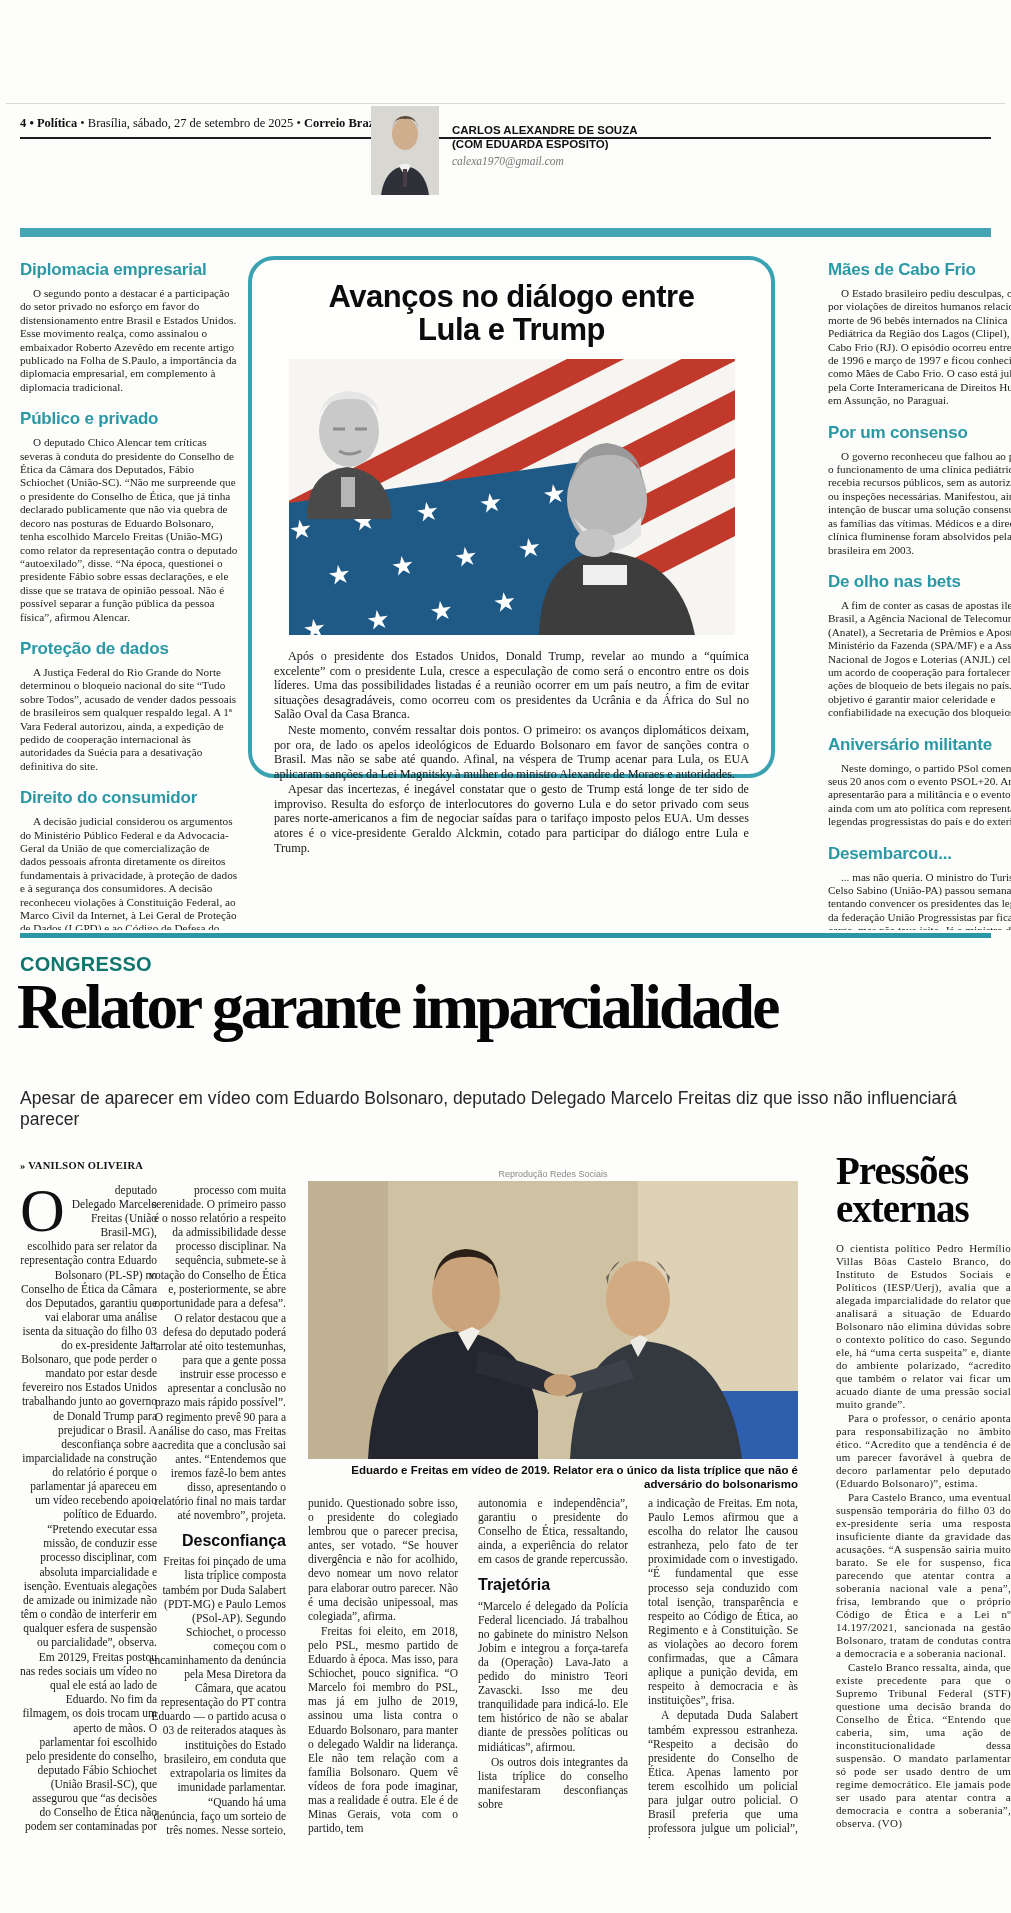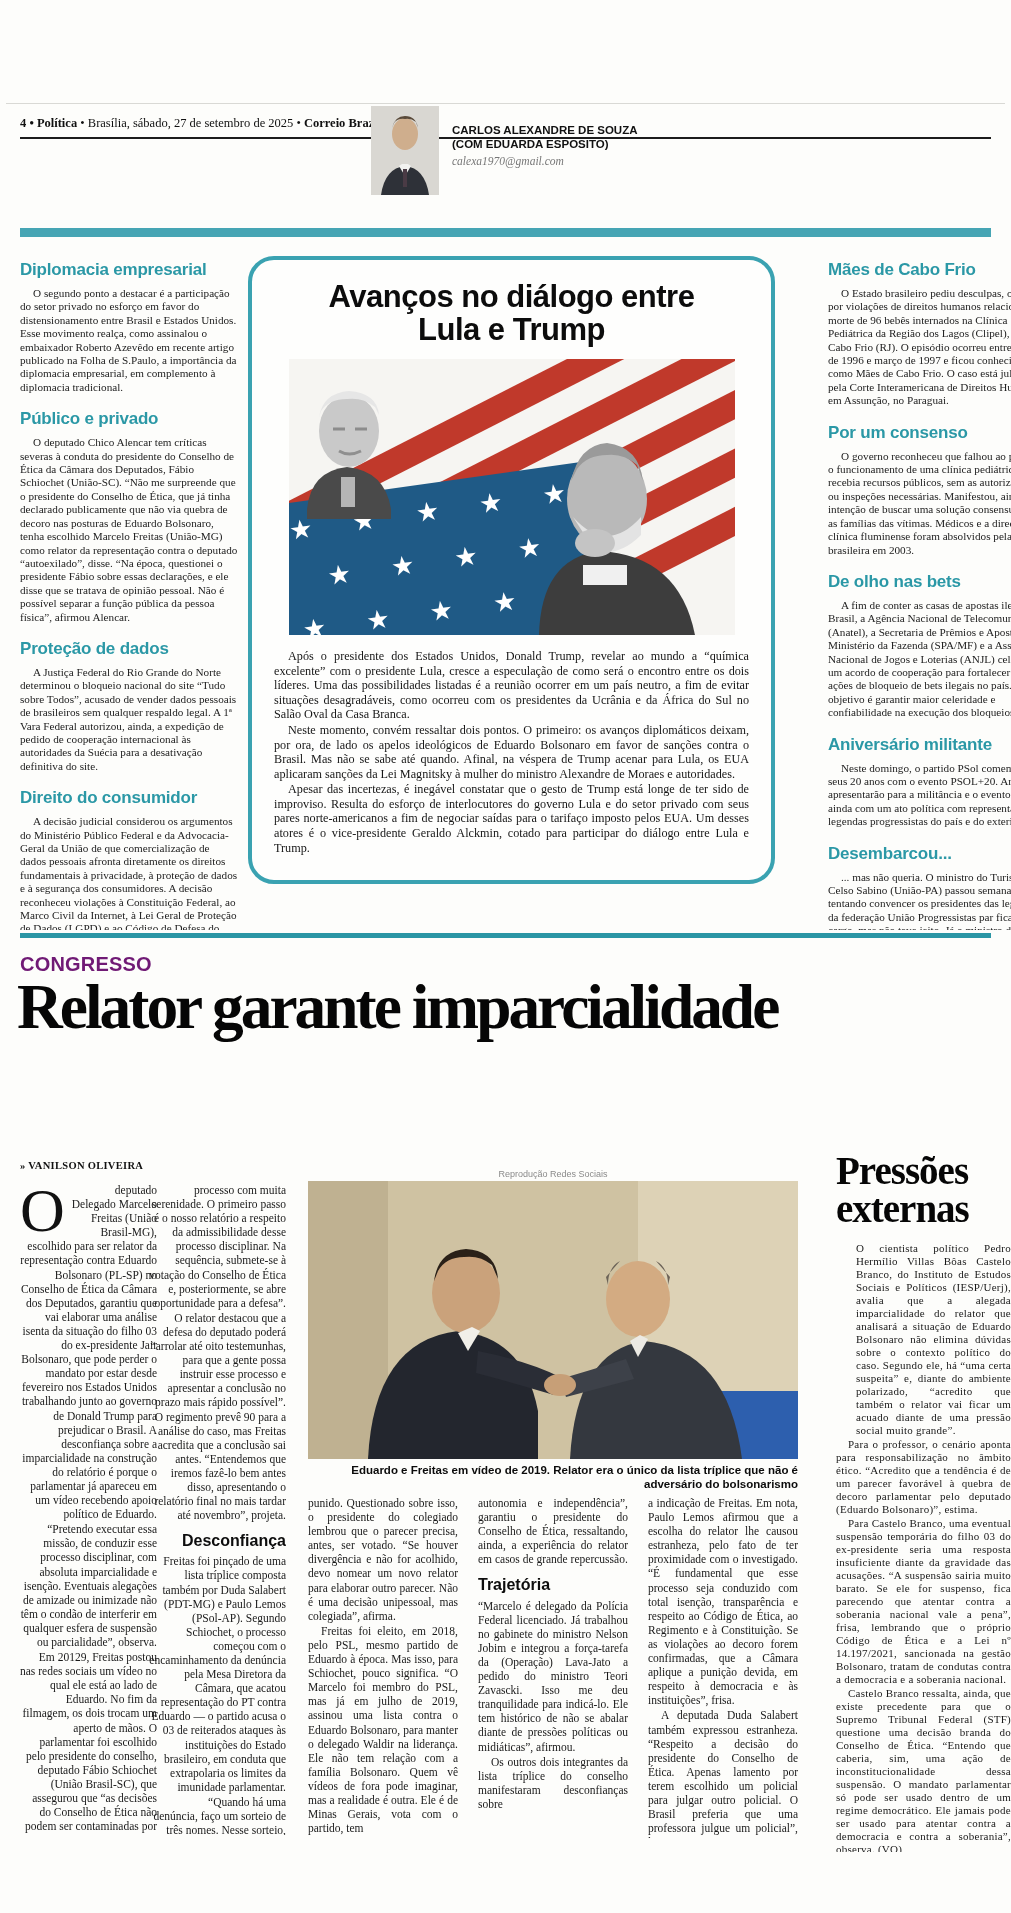--- a/index.html
+++ b/index.html
@@ -25,32 +25,32 @@
   
   .briefs{position:absolute;top:252px;overflow:hidden;}
   .briefs.left{left:20px;width:218px;height:678px;}
   .briefs.right{left:828px;width:221px;height:678px;}
   .brief-title{font-family:"Liberation Sans",sans-serif;font-weight:bold;font-size:17px;
                color:#2b98a6;margin:15px 0 7px 0;letter-spacing:-0.2px;}
   .brief:first-child .brief-title{margin-top:8px;}
   .brief-body{font-size:11.2px;line-height:13.4px;text-align:left;text-indent:13px;margin:0;color:#222;}
 
   
-  .box{position:absolute;left:248px;top:256px;width:527px;height:628px;box-sizing:border-box;
+  .box{position:absolute;left:248px;top:256px;width:527px;height:522px;box-sizing:border-box;
        border:4px solid #3aa2b1;border-radius:26px;background:#fefefd;padding:10px 20px;}
   .bx-headline{font-family:"Liberation Sans",sans-serif;font-weight:bold;font-size:31px;
                line-height:1.08;text-align:center;color:#0c0c0c;margin:10px 30px 12px 30px;letter-spacing:-0.5px;}
   .bx-photo{position:relative;width:446px;height:276px;margin:6px auto 14px auto;background:#f4f3f0;overflow:hidden;}
   .bx-p{font-size:12.2px;line-height:14.6px;text-align:justify;text-indent:14px;margin:0 2px 1px 2px;color:#161616;}
 
   .tealrule2{position:absolute;left:20px;width:971px;top:933px;height:5px;background:#2b96a5;}
 
   
   .kicker{position:absolute;left:20px;top:953px;font-family:"Liberation Sans",sans-serif;
-          font-weight:900;font-size:20px;color:#701a75;letter-spacing:0.2px;}
+          font-weight:900;font-size:20px;color:#0f766e;letter-spacing:0.2px;}
   .main-headline{position:absolute;left:17px;top:970px;width:994px;font-family:"Liberation Serif",serif;
           font-weight:bold;font-size:64px;letter-spacing:-3px;color:#060606;white-space:nowrap;
           transform:scaleX(.99);transform-origin:left;}
   .deck{position:absolute;left:20px;top:1088px;width:980px;font-family:"Liberation Sans",sans-serif;
         font-size:17.5px;color:#262626;}
   .byline{position:absolute;left:20px;top:1160px;font-family:Liberation Serif, serif;
           font-weight:bold;font-size:10.5px;color:#111;letter-spacing:0.3px;}
 
   .ncol{position:absolute;top:1183px;width:137px;height:652px;overflow:hidden;
         font-size:11.5px;line-height:14.1px;text-align:justify;color:#191919;}
@@ -74,21 +74,21 @@
   #scol3{left:308px;}
   #scol4{left:478px;}
   #scol5{left:648px;}
 
   
   .sidebar{position:absolute;left:836px;top:1152px;width:175px;height:700px;overflow:hidden;}
   .sb-headline{font-family:"Liberation Serif",serif;font-weight:bold;font-size:39px;line-height:0.98;
                color:#060606;letter-spacing:-1px;margin:0 0 14px 0;}
   .sb-p{font-size:11px;line-height:13px;text-align:justify;letter-spacing:0.25px;
         text-indent:12px;margin:0 0 1px 0;color:#191919;}
-  .sb-p.noind{text-indent:0;margin-left:20px;}
+  .sb-p.noind{text-indent:0;}
 </style>
 </head>
 <body>
 
 <div class="page">
 
   <div class="cropline"></div>
 
   <div class="topstrip">
     <b>4 • Política</b>
@@ -213,20 +213,21 @@
     <div class="brief">
       <div class="brief-title">Desembarcou...</div>
       <p class="brief-body">... mas não queria. O ministro do Turismo Celso Sabino (União-PA) passou semanas tentando convencer os presidentes das legendas da federação União Progressistas par ficar no cargo, mas não teve jeito. Já o ministro do Esporte, André Fufuca (Progressistas), ainda não deu sinais de quando a sua demissão será consumada.</p>
     </div>
   </div>
 
   <div class="tealrule2"></div>
 
   <div class="kicker">CONGRESSO</div>
   <div class="main-headline">Relator garante imparcialidade</div>
+  <div class="deck">Apesar de aparecer em vídeo com Eduardo Bolsonaro, deputado Delegado Marcelo Freitas diz que isso não influenciará parecer</div>
   <div class="byline">» VANILSON OLIVEIRA</div>
 
   <div class="ncol" id="ncol1">
     <p class="noind"><span class="dropcap">O</span><span>deputado Delegado Marcelo Freitas (União Brasil-MG), escolhido para ser relator da representação contra Eduardo Bolsonaro (PL-SP) no Conselho de Ética da Câmara dos Deputados, garantiu que vai elaborar uma análise isenta da situação do filho 03 do ex-presidente Jair Bolsonaro, que pode perder o mandato por estar desde fevereiro nos Estados Unidos trabalhando junto ao governo de Donald Trump para prejudicar o Brasil. A desconfiança sobre a imparcialidade na construção do relatório é porque o parlamentar já apareceu em um vídeo recebendo apoio político de Eduardo.</span></p>
     <p>“Pretendo executar essa missão, de conduzir esse processo disciplinar, com absoluta imparcialidade e isenção. Eventuais alegações de amizade ou inimizade não têm o condão de interferir em qualquer esfera de suspensão ou parcialidade”, observa.</p>
     <p>Em 20129, Freitas postou nas redes sociais um vídeo no qual ele está ao lado de Eduardo. No fim da filmagem, os dois trocam um aperto de mãos. O parlamentar foi escolhido pelo presidente do conselho, deputado Fábio Schiochet (União Brasil-SC), que assegurou que “as decisões do Conselho de Ética não podem ser contaminadas por ambiente externo, nem por pressões de rua ou de redes sociais”.</p>
 
   </div>
 
   <div class="ncol" id="ncol2">

